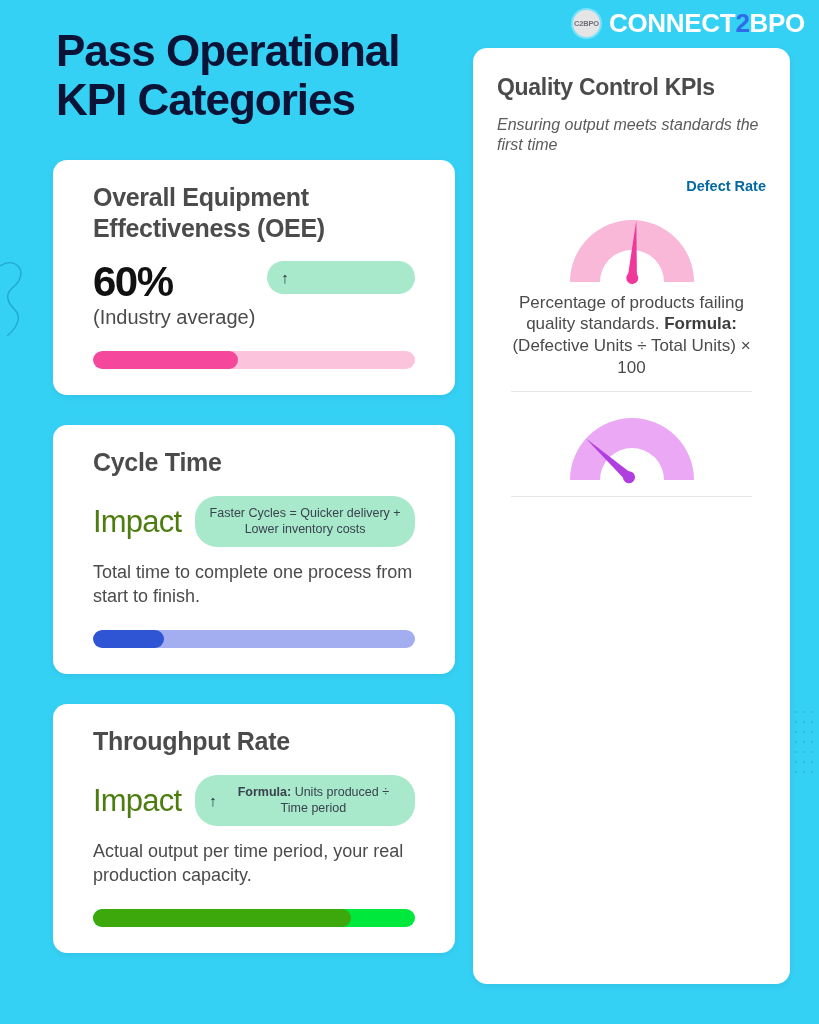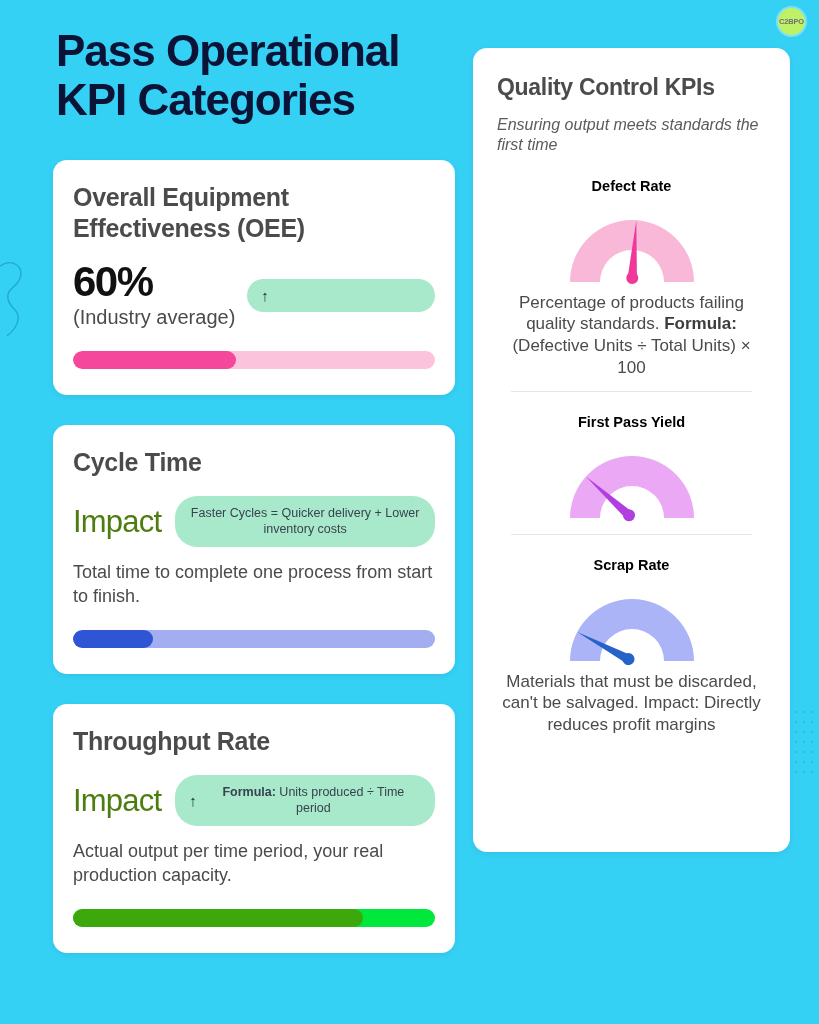--- a/index.html
+++ b/index.html
@@ -39,21 +39,21 @@
     top: 8px;
     right: 14px;
     display: flex;
     align-items: center;
     gap: 9px;
   }
   .logo-badge {
     width: 27px;
     height: 27px;
     border-radius: 50%;
-    background: #bef264;
+    background: #e5e5e5;
     display: flex;
     align-items: center;
     justify-content: center;
     box-shadow: 0 0 0 2px rgba(255,255,255,.35);
   }
   .logo-badge span {
     font-size: 7.5px;
     font-weight: bold;
     color: #6f6f7a;
     letter-spacing: -.2px;
@@ -89,43 +89,43 @@
   }
   .right-col {
     position: absolute;
     left: 473px;
     top: 48px;
     width: 317px;
     background: #ffffff;
     border-radius: 14px;
     padding: 26px 24px 22px;
     box-shadow: 0 2px 6px rgba(0,0,0,.07);
-    height: 804px;
+    height: 936px;
   }
 
   
   .card {
     background: #ffffff;
     border-radius: 14px;
-    padding: 22px 20px 26px;
+    padding: 22px 40px 26px;
     margin-bottom: 30px;
     box-shadow: 0 2px 6px rgba(0,0,0,.07);
   }
   .card-title {
     font-size: 25px;
     font-weight: bold;
     color: #4B4B4B;
     line-height: 1.22;
     letter-spacing: -.3px;
     margin-bottom: 18px;
   }
 
   .metric-row {
     display: flex;
-    align-items: center;
+    align-items: flex-start;
     gap: 12px;
   }
   .metric-left { flex: 0 0 auto; }
   .metric-value {
     font-size: 42px;
     font-weight: bold;
     color: #111111;
     line-height: 1;
     letter-spacing: -1.5px;
   }
@@ -208,22 +208,23 @@
 
   .gauge-block { text-align: center; }
   .gauge-divider {
     height: 1px;
     background: #E6E6E6;
     margin: 12px 14px 0;
   }
   .gauge-title {
     font-size: 14.5px;
     font-weight: bold;
-    color: #000000;
+    color: #0369a1;
     margin-top: 22px;
+    text-align: right;
   }
   .gauge-wrap {
     width: 148px;
     height: 78px;
     margin: 14px auto 6px;
   }
   .gauge-desc {
     font-size: 17px;
     color: #4B4B4B;
     line-height: 1.28;
@@ -261,20 +262,23 @@
     <circle cx="3" cy="66" r="1.3"></circle>
       <circle cx="11" cy="66" r="1.3"></circle>
       <circle cx="19" cy="66" r="1.3"></circle>
   </g>
 </svg>
 
 <div class="logo">
   <div class="logo-badge">
     <span>C2BPO</span>
   </div>
+  <div class="logo-word">
+    <span>CONNECT</span><span class="accent" style="color: rgb(47, 107, 232);">2</span><span>BPO</span>
+  </div>
 </div>
 
 <h1 class="page-title">Pass Operational KPI Categories</h1>
 
 <div class="left-col">
 
   <div class="card">
     <div class="card-title">Overall Equipment Effectiveness (OEE)</div>
     <div class="metric-row">
       <div class="metric-left">
@@ -340,44 +344,27 @@
     </div>
     <div class="gauge-desc">
       <span>Percentage of products failing quality standards.</span>
       <b>Formula:</b><span> (Defective Units ÷ Total Units) × 100</span>
     </div>
   </div>
 
   <div class="gauge-divider"></div>
 
   <div class="gauge-block">
-    <div class="gauge-title">First Pass Yield</div>
     <div class="gauge-wrap">
       <svg viewBox="0 0 148 78" width="148" height="78">
         <path d="M12 74 A 62 62 0 0 1 136 74 L 106 74 A 32 32 0 0 0 42 74 Z" fill="#EBA8F5"></path>
         <g transform="translate(74,74) rotate(-48)">
           <path d="M0 0 L -4.5 -6 L 0 -62 L 4.5 -6 Z" fill="#B13FE0"></path>
           <circle cx="0" cy="-4" r="6" fill="#B13FE0"></circle>
         </g>
       </svg>
     </div>
   </div>
 
   <div class="gauge-divider"></div>
 
-  <div class="gauge-block">
-    <div class="gauge-title">Scrap Rate</div>
-    <div class="gauge-wrap">
-      <svg viewBox="0 0 148 78" width="148" height="78">
-        <path d="M12 74 A 62 62 0 0 1 136 74 L 106 74 A 32 32 0 0 0 42 74 Z" fill="#AAB4F7"></path>
-        <g transform="translate(74,74) rotate(-62)">
-          <path d="M0 0 L -4.5 -6 L 0 -62 L 4.5 -6 Z" fill="#2563C9"></path>
-          <circle cx="0" cy="-4" r="6" fill="#2563C9"></circle>
-        </g>
-      </svg>
-    </div>
-    <div class="gauge-desc">
-      <span>Materials that must be discarded, can't be salvaged.</span>
-      <span>Impact:</span><span> Directly reduces profit margins</span>
-    </div>
-  </div>
 
 </div>
 
 </body></html>

